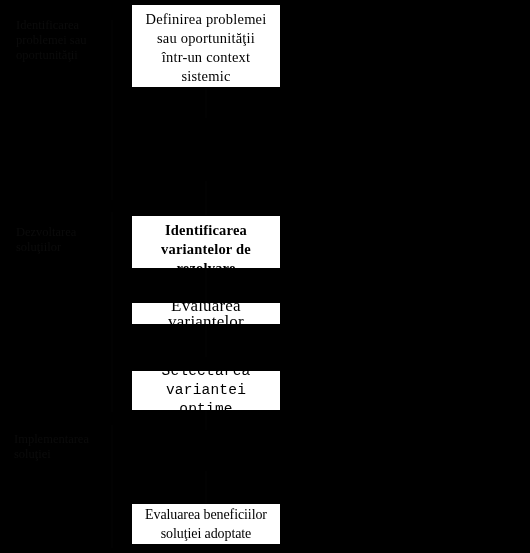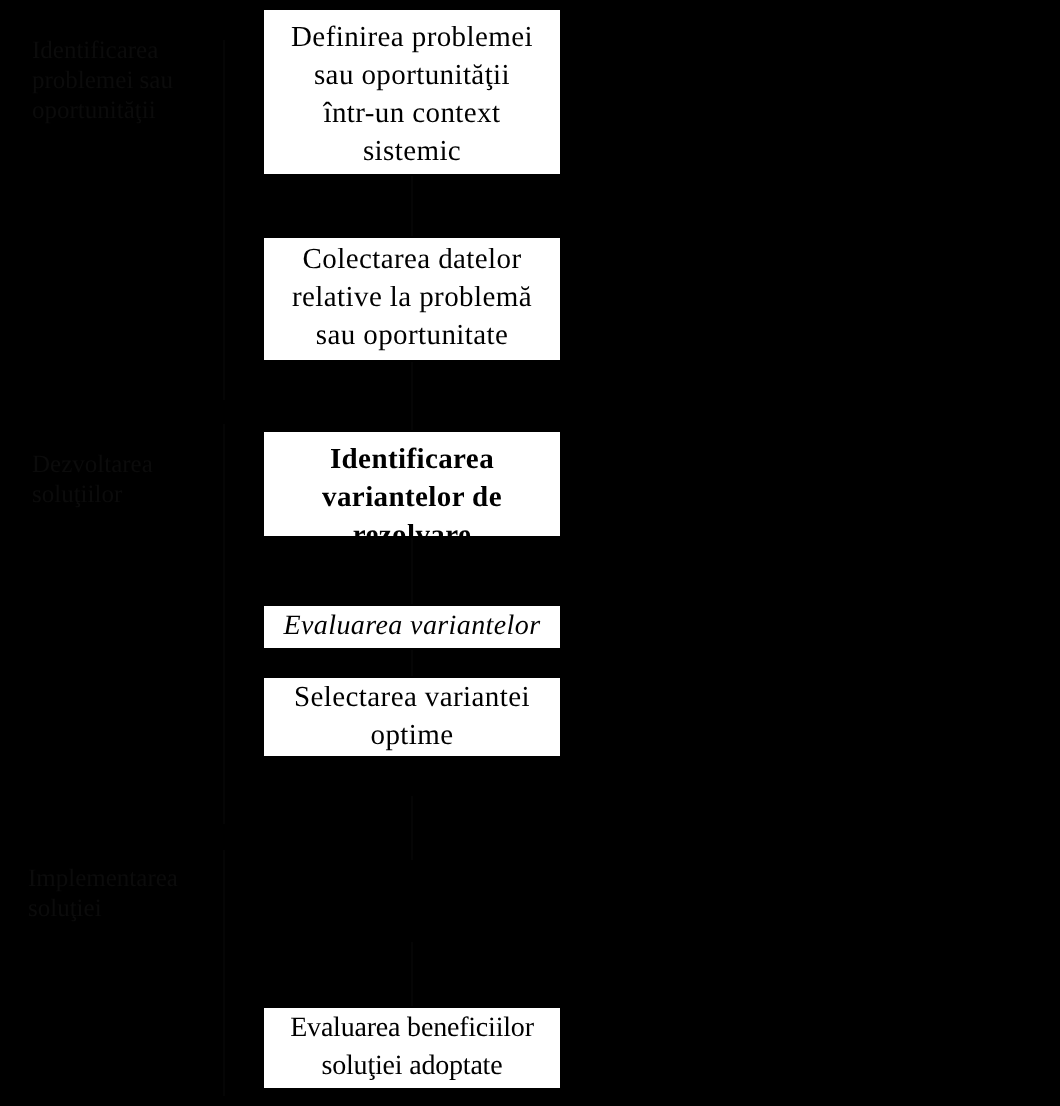--- a/index.html
+++ b/index.html
@@ -45,23 +45,22 @@
     display: block;
     width: 100%;
     padding: 0 3px;
     white-space: pre-line;
   }
   .node.tight {
     align-items: flex-start;
     padding-top: 5px;
   }
   .node.one-line {
-    font-size: 14px;
+    font-size: 17px;
     line-height: 16px;
-    font-style: italic;
   }
   .node.wide-text {
     font-size: 14px;
     letter-spacing: -0.1px;
   }
 
   
   .phase-label {
     position: absolute;
     box-sizing: border-box;
@@ -112,37 +111,32 @@
   <div class="phase-label" style="left:14px; top:432px; width:104px;">Implementarea
 soluţiei</div>
 
   <div class="node tight" style="left:131px; top:4px; width:150px; height:84px;">
     <span class="txt">Definirea problemei
 sau oportunităţii
 într-un context
 sistemic</span>
   </div>
 
-  <div class="node" style="left:131px; top:118px; width:150px; height:63px;">
-    <span class="txt">Colectarea datelor
-relative la problemă
-sau oportunitate</span>
-  </div>
 
   <div class="node tight" style="left:131px; top:215px; width:150px; height:54px;font-weight:bold;">
     <span class="txt">Identificarea
 variantelor de
 rezolvare</span>
   </div>
 
   <div class="node one-line" style="left:131px; top:302px; width:150px; height:23px;">
     <span class="txt">Evaluarea variantelor</span>
   </div>
 
-  <div class="node" style="left:131px; top:338px; width:150px; height:41px;">
+  <div class="node" style="left:131px; top:370px; width:150px; height:41px;font-family:Liberation Mono, monospace;">
     <span class="txt">Selectarea variantei
 optime</span>
   </div>
 
 
   <div class="node wide-text" style="left:131px; top:503px; width:150px; height:42px;">
     <span class="txt">Evaluarea beneficiilor
 soluţiei adoptate</span>
   </div>
 

